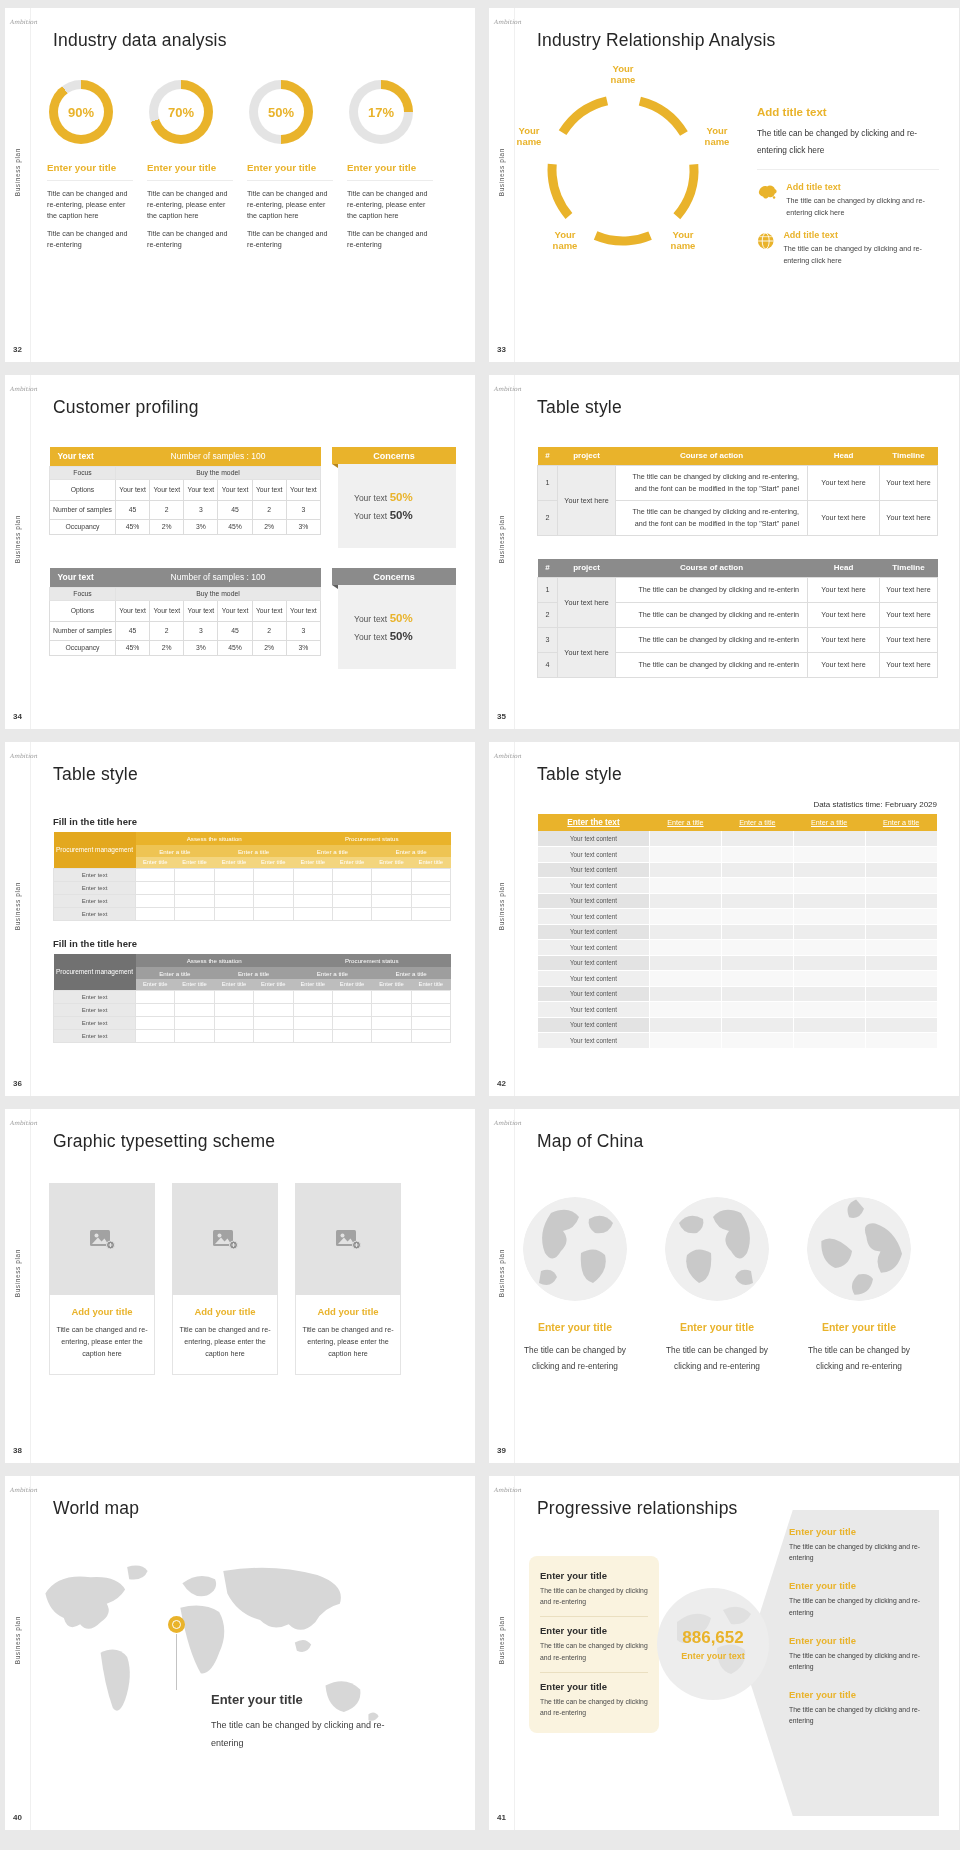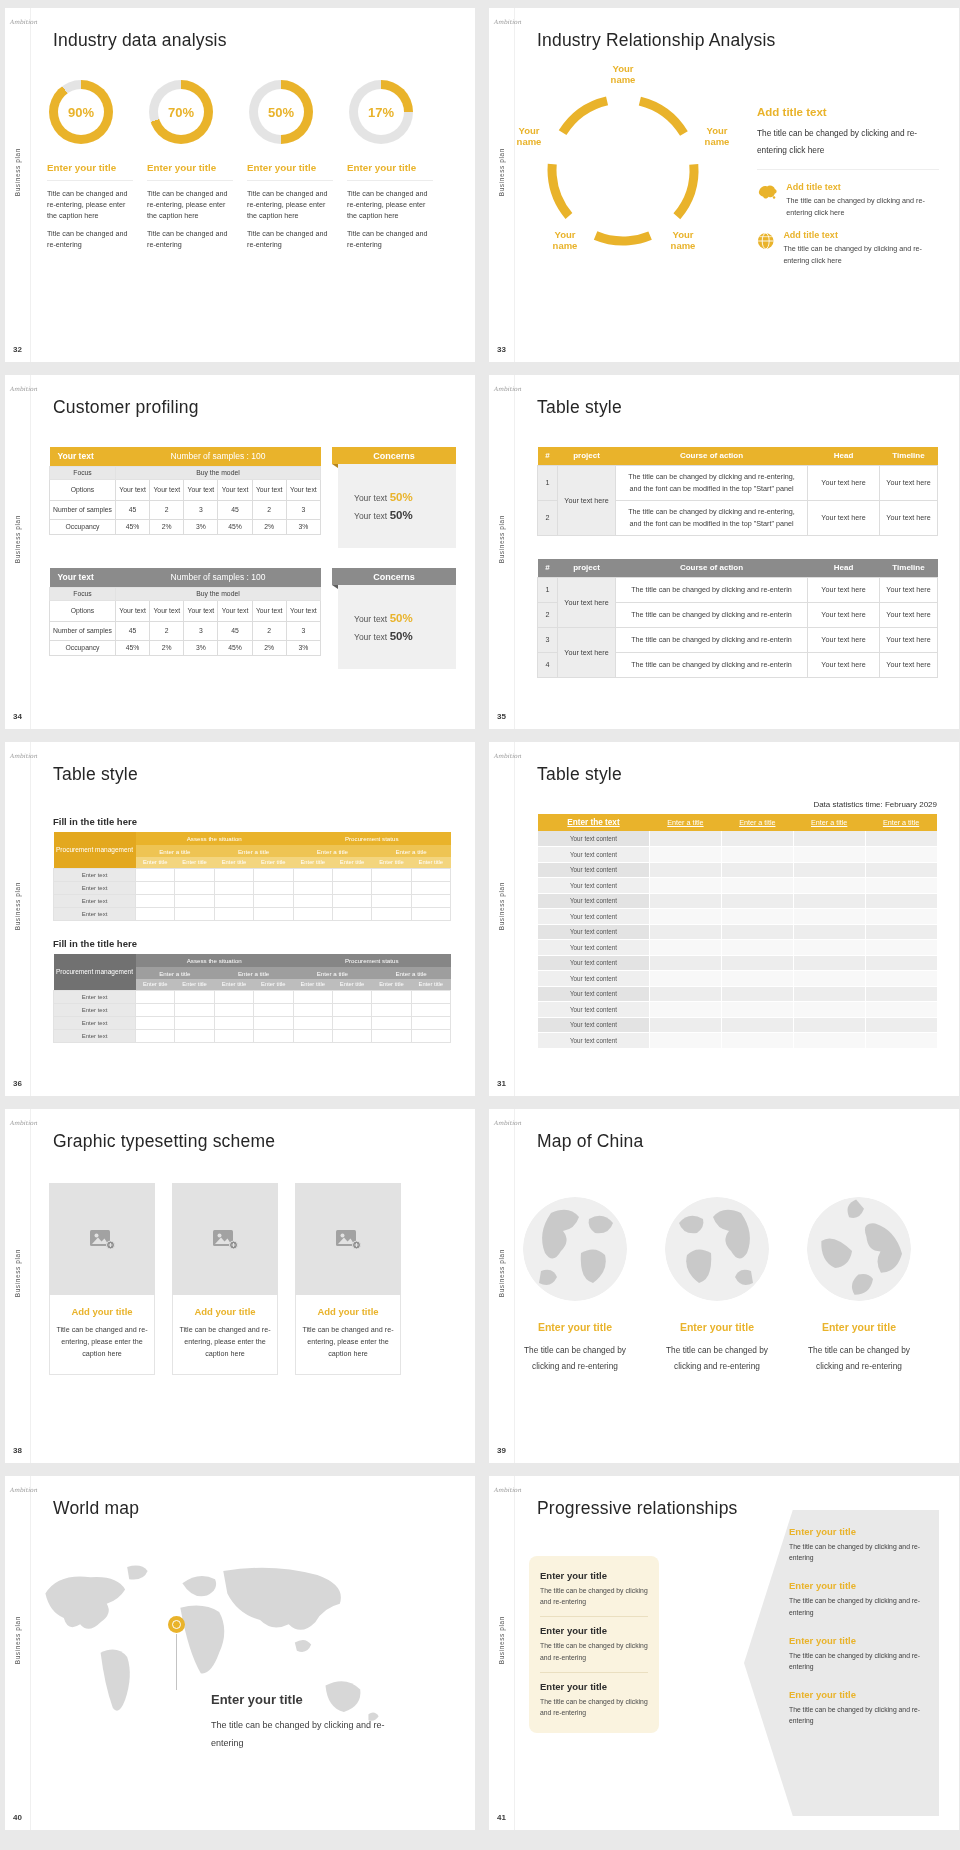--- a/index.html
+++ b/index.html
@@ -54,21 +54,21 @@
   .c-body .v2 { color:#3d3d3d; font-size:11.5px; font-weight:bold; }
   
   .s35-table { position:absolute; left:48px; width:400px; border-collapse:collapse; table-layout:fixed; }
   .t35a{top:72px;} .t35b{top:184px;}
   .s35-table th { background:var(--gold); color:#fff; font-size:8px; height:18px; }
   .s35-table.gray th { background:var(--gray-h); }
   .s35-table th:nth-child(1){width:20px;} .s35-table th:nth-child(2){width:58px;} .s35-table th:nth-child(3){width:192px;} .s35-table th:nth-child(4){width:72px;} .s35-table th:nth-child(5){width:58px;}
   .s35-table td { border:1px solid #ddd; font-size:7.2px; color:#3d3d3d; text-align:center; padding:1px 4px; }
   .t35a td { height:35px; } .t35b td { height:25px; }
   .s35-table td.numcell,.s35-table td.projcell { background:#ededed; }
-  .s35-table td.action { text-align:center; padding:0 8px; line-height:1.6; }
+  .s35-table td.action { text-align:right; padding:0 8px; line-height:1.6; }
   
   .fill-title { position:absolute; left:48px; font-size:9.5px; font-weight:bold; color:#2e2e2e; }
   .ft1{top:74px;} .ft2{top:196px;}
   .s36-table { position:absolute; left:48px; width:398px; border-collapse:collapse; table-layout:fixed; }
   .t36a{top:90px;} .t36b{top:212px;}
   .s36-table th { color:#fff; font-weight:normal; font-size:6.2px; padding:0; }
   .s36-table .corner { width:82px; font-size:6.5px; }
   .t36a .corner{background:#e3a81f;} .t36a .g1{background:var(--gold);} .t36a .sub{background:#eec453;} .t36a .colh{background:#f3d57e;}
   .t36b .corner{background:#717171;} .t36b .g1{background:#868686;} .t36b .sub{background:#9e9e9e;} .t36b .colh{background:#bdbdbd;}
   .s36-table .g1{height:13px;} .s36-table .sub{height:12px;} .s36-table .colh{height:11px; font-size:5.8px;}
@@ -565,21 +565,21 @@
 
       </tbody>
     </table>
   </div>
 
   <div class="slide">
     <div class="strip">
       <div class="logo">Ambition</div>
       <div class="vlabel">Business plan</div>
     </div>
-    <div class="pagenum">31</div>
+    <div class="pagenum">42</div>
     <div class="stitle">Table style</div>
     <div class="s37-note">Data statistics time: February 2029</div>
 
     <table class="s37-table">
       <thead>
       <tr>
         <th class="first">Enter the text</th>
         <th>Enter a title</th>
             <th>Enter a title</th>
             <th>Enter a title</th>
@@ -867,20 +867,29 @@
           <div class="c">The title can be changed by clicking and re-entering</div>
         </div>
 
         <div class="l-item">
           <div class="t">Enter your title</div>
           <div class="c">The title can be changed by clicking and re-entering</div>
         </div>
 
     </div>
 
+    <div class="s41-circle">
+      <svg viewBox="0 0 112 112">
+        <path d="M20 34 Q38 20 54 30 Q50 46 36 48 Q28 60 20 52Z" fill="#e0e0e0"></path>
+        <path d="M60 60 Q76 52 88 62 Q90 78 74 86 Q60 82 60 60Z" fill="#e0e0e0"></path>
+        <path d="M66 22 Q82 14 94 26 Q88 38 74 36Z" fill="#e0e0e0"></path>
+      </svg>
+      <div class="stat">886,652</div>
+      <div class="statlab">Enter your text</div>
+    </div>
 
     <div class="s41-right">
 
         <div class="r-item">
           <div class="t">Enter your title</div>
           <div class="c">The title can be changed by clicking and re-entering</div>
         </div>
 
         <div class="r-item">
           <div class="t">Enter your title</div>

